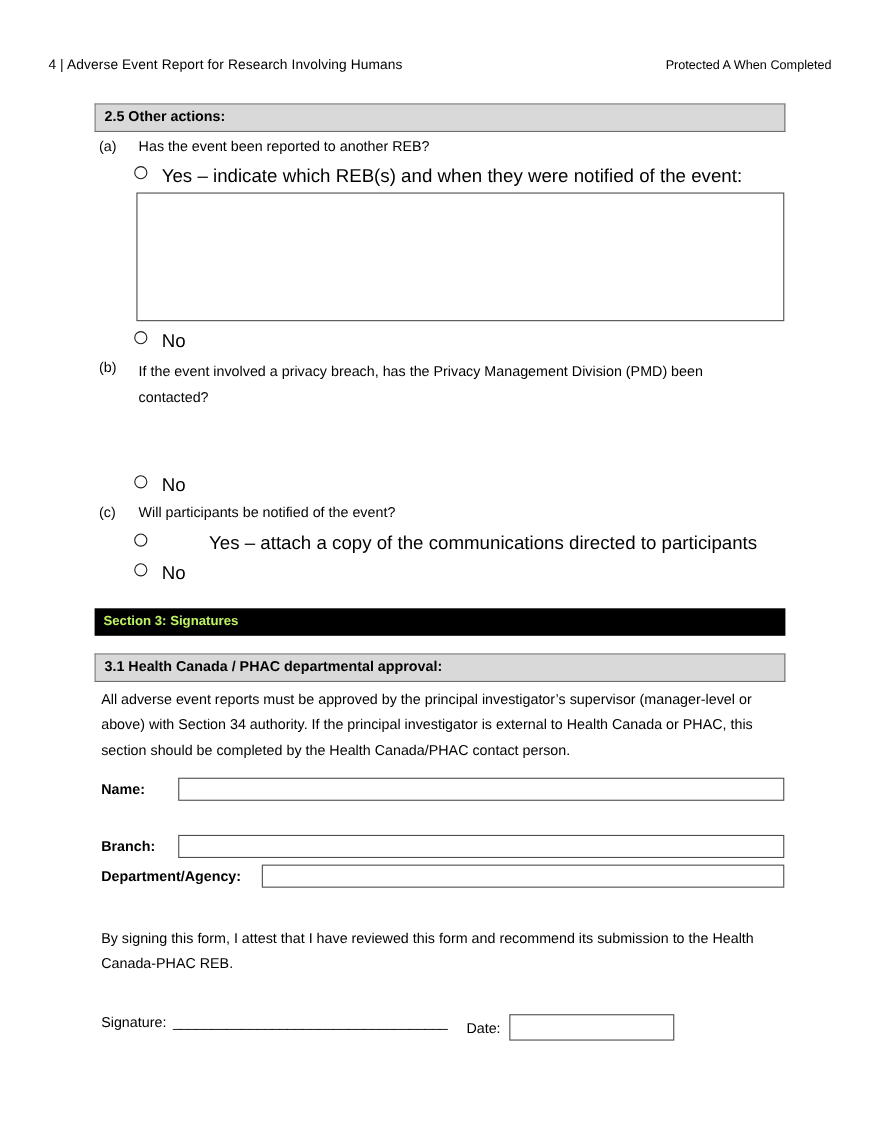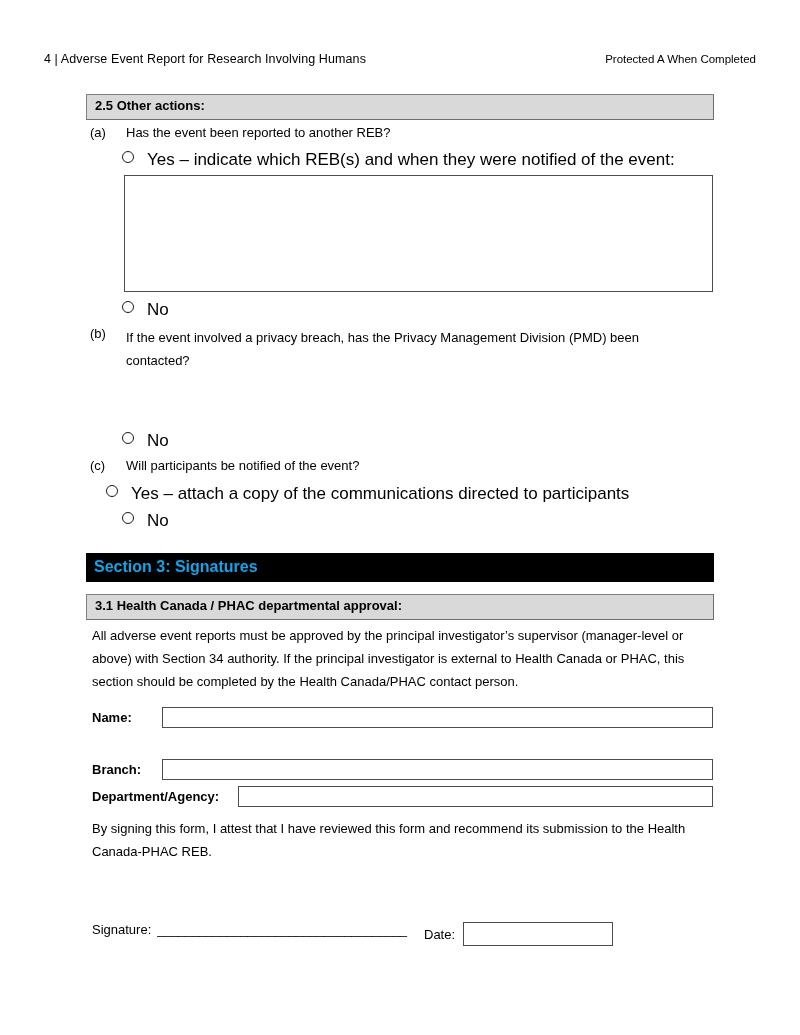--- a/index.html
+++ b/index.html
@@ -58,23 +58,23 @@
     border-right-color: #6e6e6e;
     padding: 4px 8px 5px 8px;
     font-size: 13px;
     font-weight: bold;
     line-height: 1.15;
   }
   .black-bar {
     box-sizing: border-box;
     width: 628px;
     background: #000000;
-    color: #0ea5e9;
+    color: #bef264;
     padding: 5px 8px 6px 8px;
-    font-size: 16px;
+    font-size: 12px;
     font-weight: bold;
     line-height: 1.15;
   }
 
   
   .q-row {
     display: flex;
     align-items: flex-start;
     font-size: 13px;
     line-height: 1.0;
@@ -200,21 +200,21 @@
   <div class="opt-row" style="position:absolute; left:122px; top:432px; width:592px;">
     <span class="radio"></span>
     <span class="opt-text">No</span>
   </div>
 
   <div class="q-row" style="position:absolute; left:90px; top:459px; width:624px;">
     <div class="q-label">(c)</div>
     <div class="q-text">Will participants be notified of the event?</div>
   </div>
 
-  <div class="opt-row" style="position:absolute; left:106px; top:485px; width:592px;">
+  <div class="opt-row" style="position:absolute; left:122px; top:485px; width:592px;gap:43px;">
     <span class="radio"></span>
     <span class="opt-text">Yes – attach a copy of the communications directed to participants</span>
   </div>
 
   <div class="opt-row" style="position:absolute; left:122px; top:512px; width:592px;">
     <span class="radio"></span>
     <span class="opt-text">No</span>
   </div>
 
   <div class="black-bar" style="position:absolute; left:86px; top:553px;">
@@ -236,21 +236,21 @@
   <div class="field-row" style="position:absolute; left:92px; top:762px; width:622px;">
     <span class="field-label" style="width:70px;">Branch:</span>
     <span class="field-box" style="position:absolute; left:70px; width:551px;"></span>
   </div>
 
   <div class="field-row" style="position:absolute; left:92px; top:789px; width:622px;">
     <span class="field-label" style="width:146px;">Department/Agency:</span>
     <span class="field-box" style="position:absolute; left:146px; width:475px;"></span>
   </div>
 
-  <div class="para" style="position:absolute; left:92px; top:817px; width:618px;">By signing this form, I attest that I have reviewed this form and recommend its submission to the Health Canada-PHAC REB.</div>
+  <div class="para" style="position:absolute; left:92px; top:841px; width:618px;">By signing this form, I attest that I have reviewed this form and recommend its submission to the Health Canada-PHAC REB.</div>
 
   <div class="sig-row" style="position:absolute; left:92px; top:922px;">
     <span>Signature:</span>
     <span class="sig-line" style="margin-left:6px;">____________________________________</span>
   </div>
 
   <div class="sig-row" style="position:absolute; left:424px; top:922px;">
     <span>Date:</span>
     <span class="field-box" style="display:inline-block; width:150px; height:24px; margin-left:8px;"></span>
   </div>

